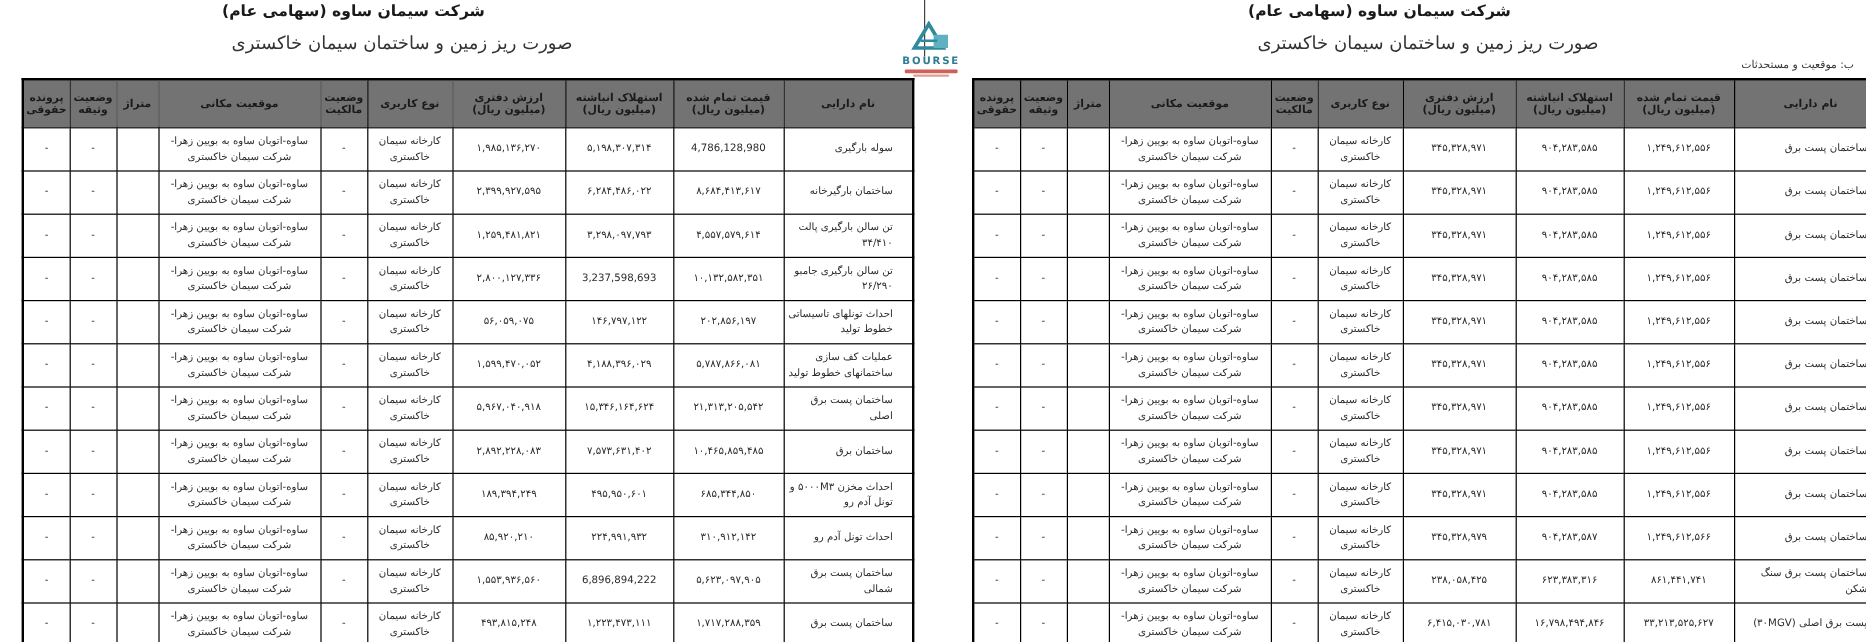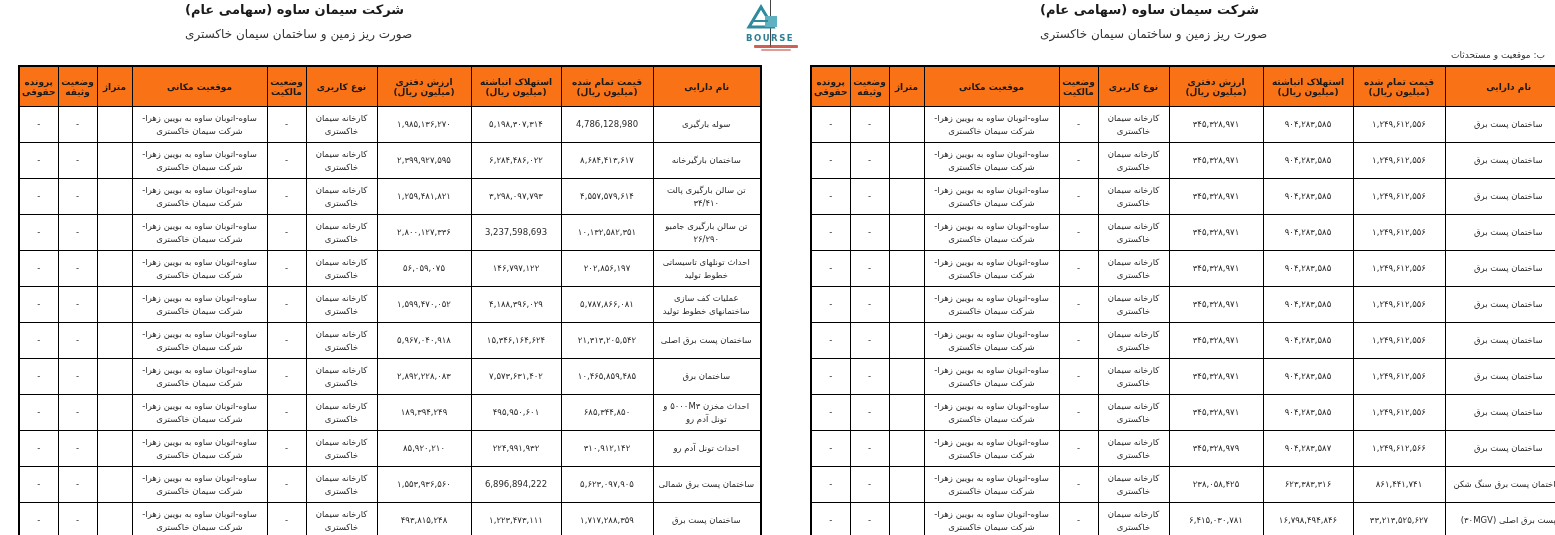--- a/index.html
+++ b/index.html
@@ -6,61 +6,61 @@
   body{
     width:1555px;height:535px;position:relative;overflow:hidden;
     background:#ffffff;font-family:"DejaVu Sans",sans-serif;color:#222;
   }
   
   .page-title{
     position:absolute;top:2px;width:300px;text-align:left;direction:rtl;
     font-weight:bold;font-size:13px;color:#1a1a1a;
   }
   .page-subtitle{
-    position:absolute;top:27px;width:300px;text-align:left;direction:rtl;
-    font-size:12px;color:#333;
+    position:absolute;top:27px;width:300px;text-align:center;direction:rtl;
+    font-size:15px;color:#333;
   }
   #title-left,#subtitle-left{left:185px;}
   #title-right,#subtitle-right{left:1040px;}
   .section-label{
     position:absolute;top:50px;right:10px;direction:rtl;
     font-size:9px;color:#333;
   }
   
   .page-divider{position:absolute;left:770px;top:0;width:1px;height:47px;background:#444;}
   .logo{
-    position:absolute;left:746px;top:4px;width:60px;text-align:left;
+    position:absolute;left:746px;top:17px;width:60px;text-align:center;
   }
   .logo-text{
     font-size:8.5px;font-weight:bold;letter-spacing:1.5px;color:#2e7f93;line-height:1;
   }
   .logo-tagline-bar{
     margin:2px auto 0 auto;width:44px;height:3px;background:#c0392b;opacity:.8;border-radius:1px;
   }
   .logo-tagline-bar2{
     margin:1px auto 0 auto;width:30px;height:2px;background:#c0392b;opacity:.5;border-radius:1px;
   }
   
   table.asset-table{
     position:absolute;top:65px;border-collapse:collapse;direction:rtl;
     table-layout:fixed;background:#fff;border:2px solid #000;
   }
   #table-left{left:18px;width:742px;}
   #table-right{left:810px;width:762px;}
   .asset-table th,.asset-table td{border:1px solid #000;overflow:hidden;}
   .asset-table thead th{
-    background:#f97316;height:39px;padding:0 2px;
+    background:#737373;height:39px;padding:0 2px;
     font-size:9px;font-weight:bold;color:#1a1a1a;vertical-align:middle;text-align:center;
   }
   .asset-table thead .h2{font-weight:bold;}
   .asset-table tbody td{
     height:35px;padding:0 3px;font-size:8.5px;color:#2b2b2b;
     text-align:center;vertical-align:middle;line-height:1.45;
   }
-  .asset-table tbody td.c-name{padding-right:4px;}
+  .asset-table tbody td.c-name{text-align:right;padding-right:16px;}
   .asset-table tbody td.c-loc div{white-space:nowrap;}
 </style>
 </head>
 <body>
 
 <div class="page-title" id="title-left">شرکت سیمان ساوه (سهامی عام)</div>
 <div class="page-subtitle" id="subtitle-left">صورت ریز زمین و ساختمان سیمان خاکستری</div>
 
 <div class="page-title" id="title-right">شرکت سیمان ساوه (سهامی عام)</div>
 <div class="page-subtitle" id="subtitle-right">صورت ریز زمین و ساختمان سیمان خاکستری</div>

